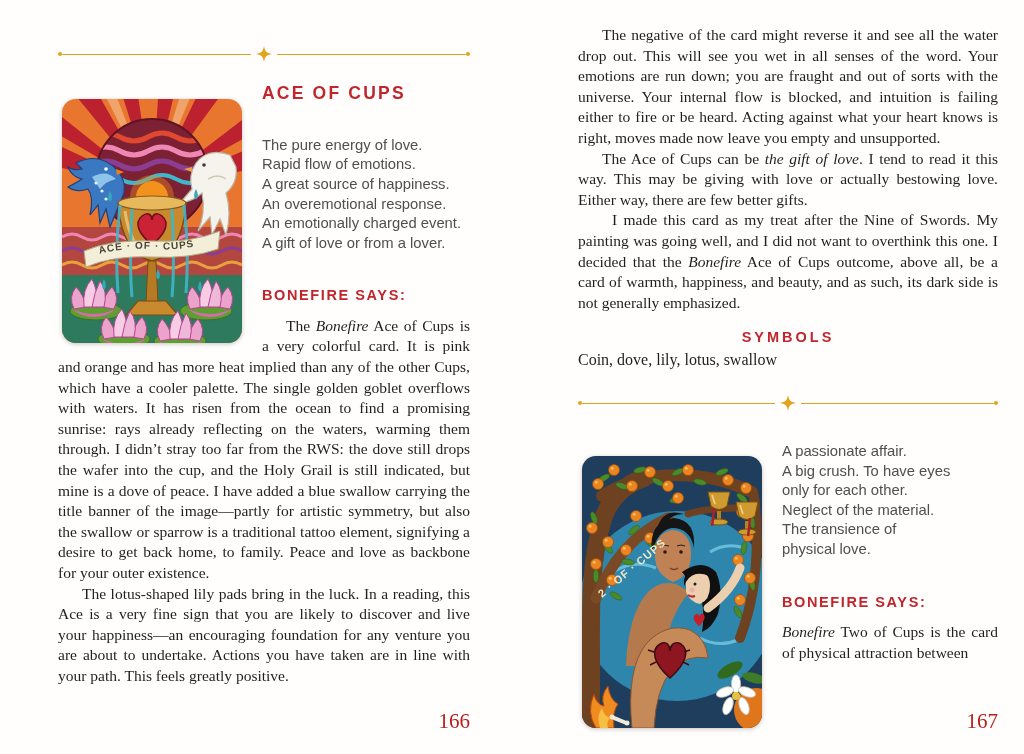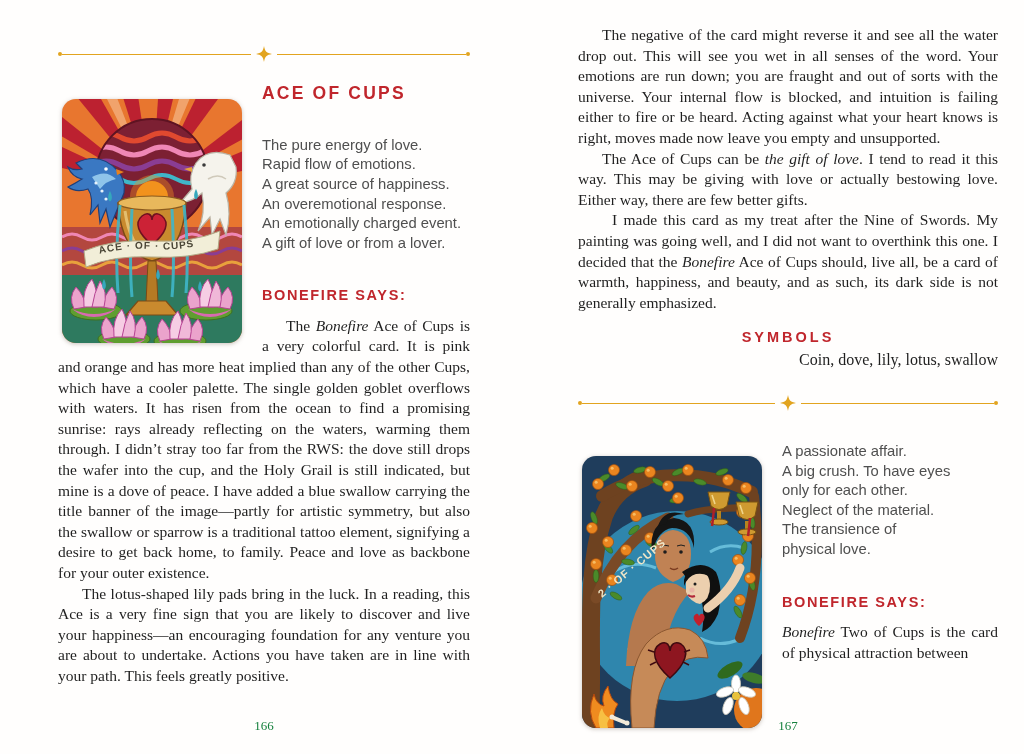--- a/index.html
+++ b/index.html
@@ -40,24 +40,24 @@
   .indent-lg{text-indent:34px;}
   em{font-style:italic;}
 
   .card-figure{float:left;margin:16px 20px 14px 0;}
   .card-figure svg{display:block;filter:drop-shadow(0 1px 2px rgba(60,40,20,.28));}
 
   .symbols-h{font-family:Liberation Sans, sans-serif;font-weight:bold;
       font-size:14.5px;letter-spacing:3px;color:var(--heading-red);
       text-align:center;margin:16px 0 0;}
   .symbols-list{font-size:16px;line-height:1.3;color:var(--body-ink);
-      text-align:right;margin:5px 0 0;}
-
-  .pagenum{position:absolute;bottom:20px;left:0;width:100%;text-align:center;
-      font-size:13px;color:#15803d;}
+      text-align:left;margin:5px 0 0;}
+
+  .pagenum{position:absolute;bottom:20px;left:0;width:100%;text-align:right;
+      font-size:21px;color:#b91c1c;}
 </style>
 </head>
 <body>
 
 <div class="spread">
 
   <section class="page page-left">
 
     <div class="ornament">
       <span class="orn-dot"></span>
@@ -196,21 +196,21 @@
       <p class="body indent"><span>The lotus-shaped lily pads bring in the luck. In a reading, this Ace is a very fine sign that you are likely to discover and live your happiness—an encouraging foundation for any venture you are about to undertake. Actions you have taken are in line with your path. This feels greatly positive.</span></p>
     </div>
 
     <div class="pagenum">166</div>
   </section>
 
   <section class="page page-right">
 
     <p class="body indent"><span>The negative of the card might reverse it and see all the water drop out. This will see you wet in all senses of the word. Your emotions are run down; you are fraught and out of sorts with the universe. Your internal flow is blocked, and intuition is failing either to fire or be heard. Acting against what your heart knows is right, moves made now leave you empty and unsupported.</span></p>
     <p class="body indent"><span>The Ace of Cups can be </span><em>the gift of love</em><span>. I tend to read it this way. This may be giving with love or actually bestowing love. Either way, there are few better gifts.</span></p>
-    <p class="body indent-lg"><span>I made this card as my treat after the Nine of Swords. My painting was going well, and I did not want to overthink this one. I decided that the </span><em>Bonefire</em><span> Ace of Cups should, live all, be a card of warmth, happiness, and beauty, and as such, its dark side is not generally emphasized.</span></p>
+    <p class="body indent-lg"><span>I made this card as my treat after the Nine of Swords. My painting was going well, and I did not want to overthink this one. I decided that the </span><em>Bonefire</em><span> Ace of Cups outcome, above all, be a card of warmth, happiness, and beauty, and as such, its dark side is not generally emphasized.</span></p>
 
     <h4 class="symbols-h">SYMBOLS</h4>
     <p class="symbols-list">Coin, dove, lily, lotus, swallow</p>
 
     <div class="ornament">
       <span class="orn-dot"></span>
       <span class="orn-line"></span>
       <span class="orn-star">
         <svg width="16" height="16" viewBox="0 0 18 18">
             <path fill="currentColor" d="M9 0C10 6 12 8 18 9C12 10 10 12 9 18C8 12 6 10 0 9C6 8 8 6 9 0Z"></path>

